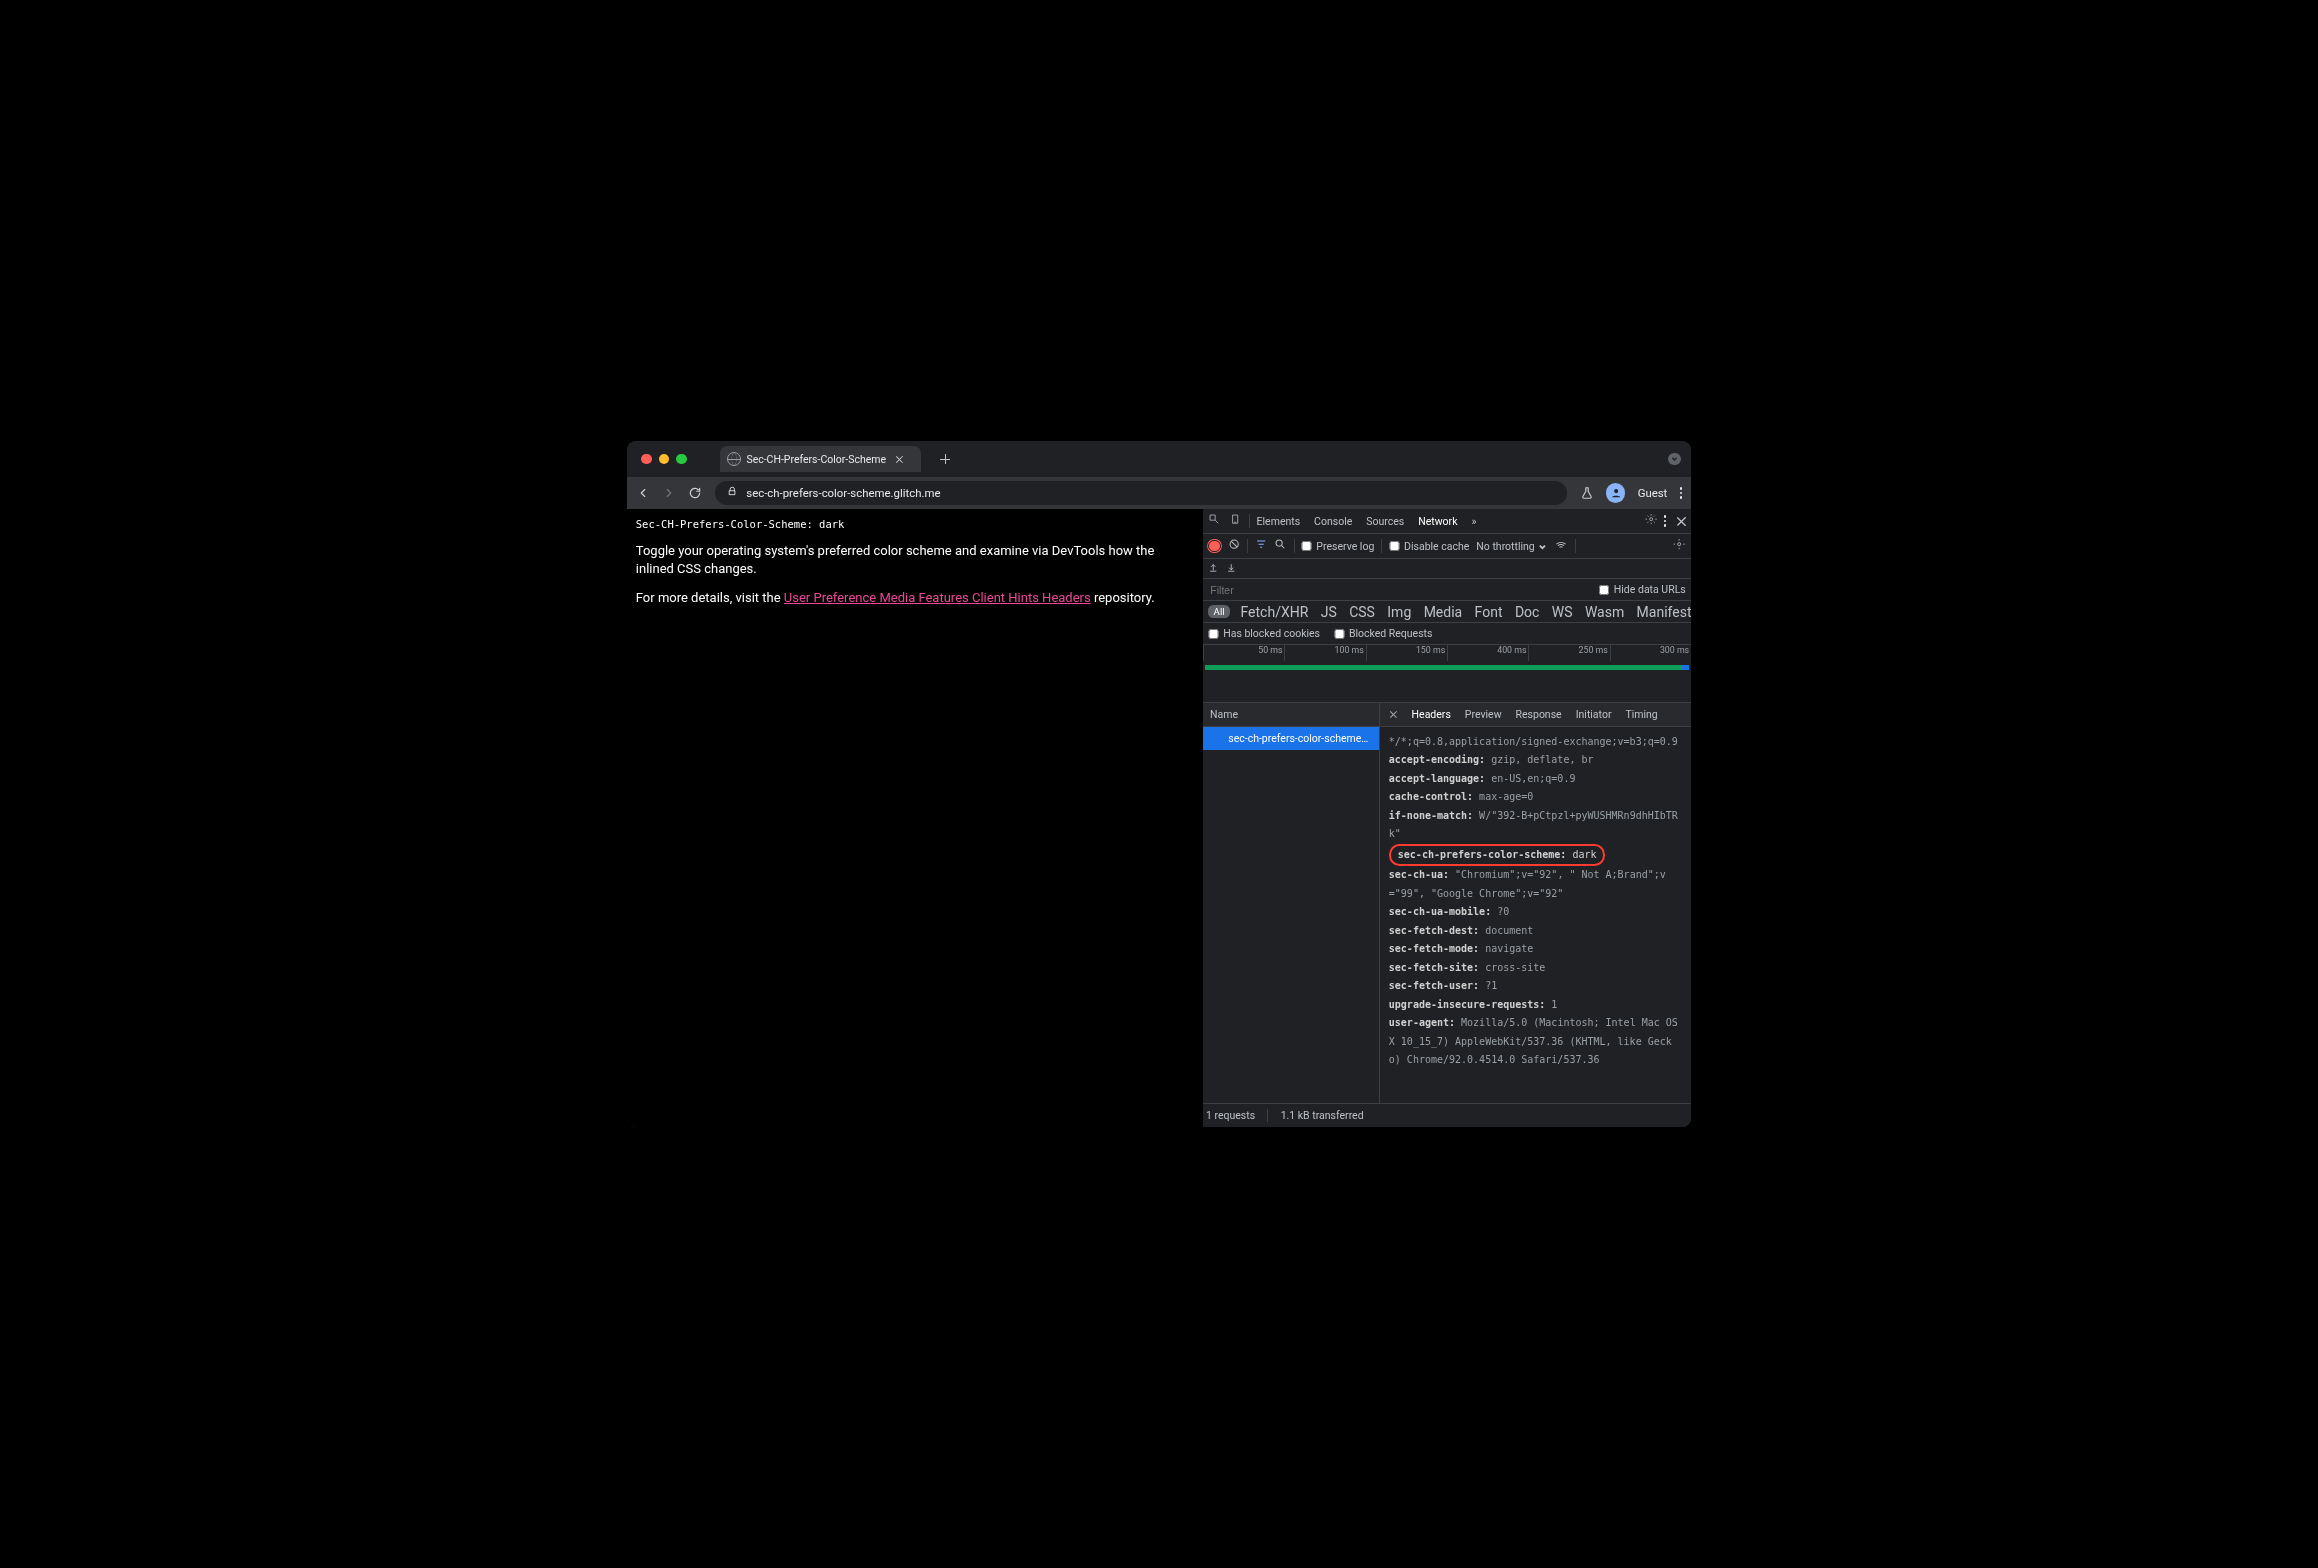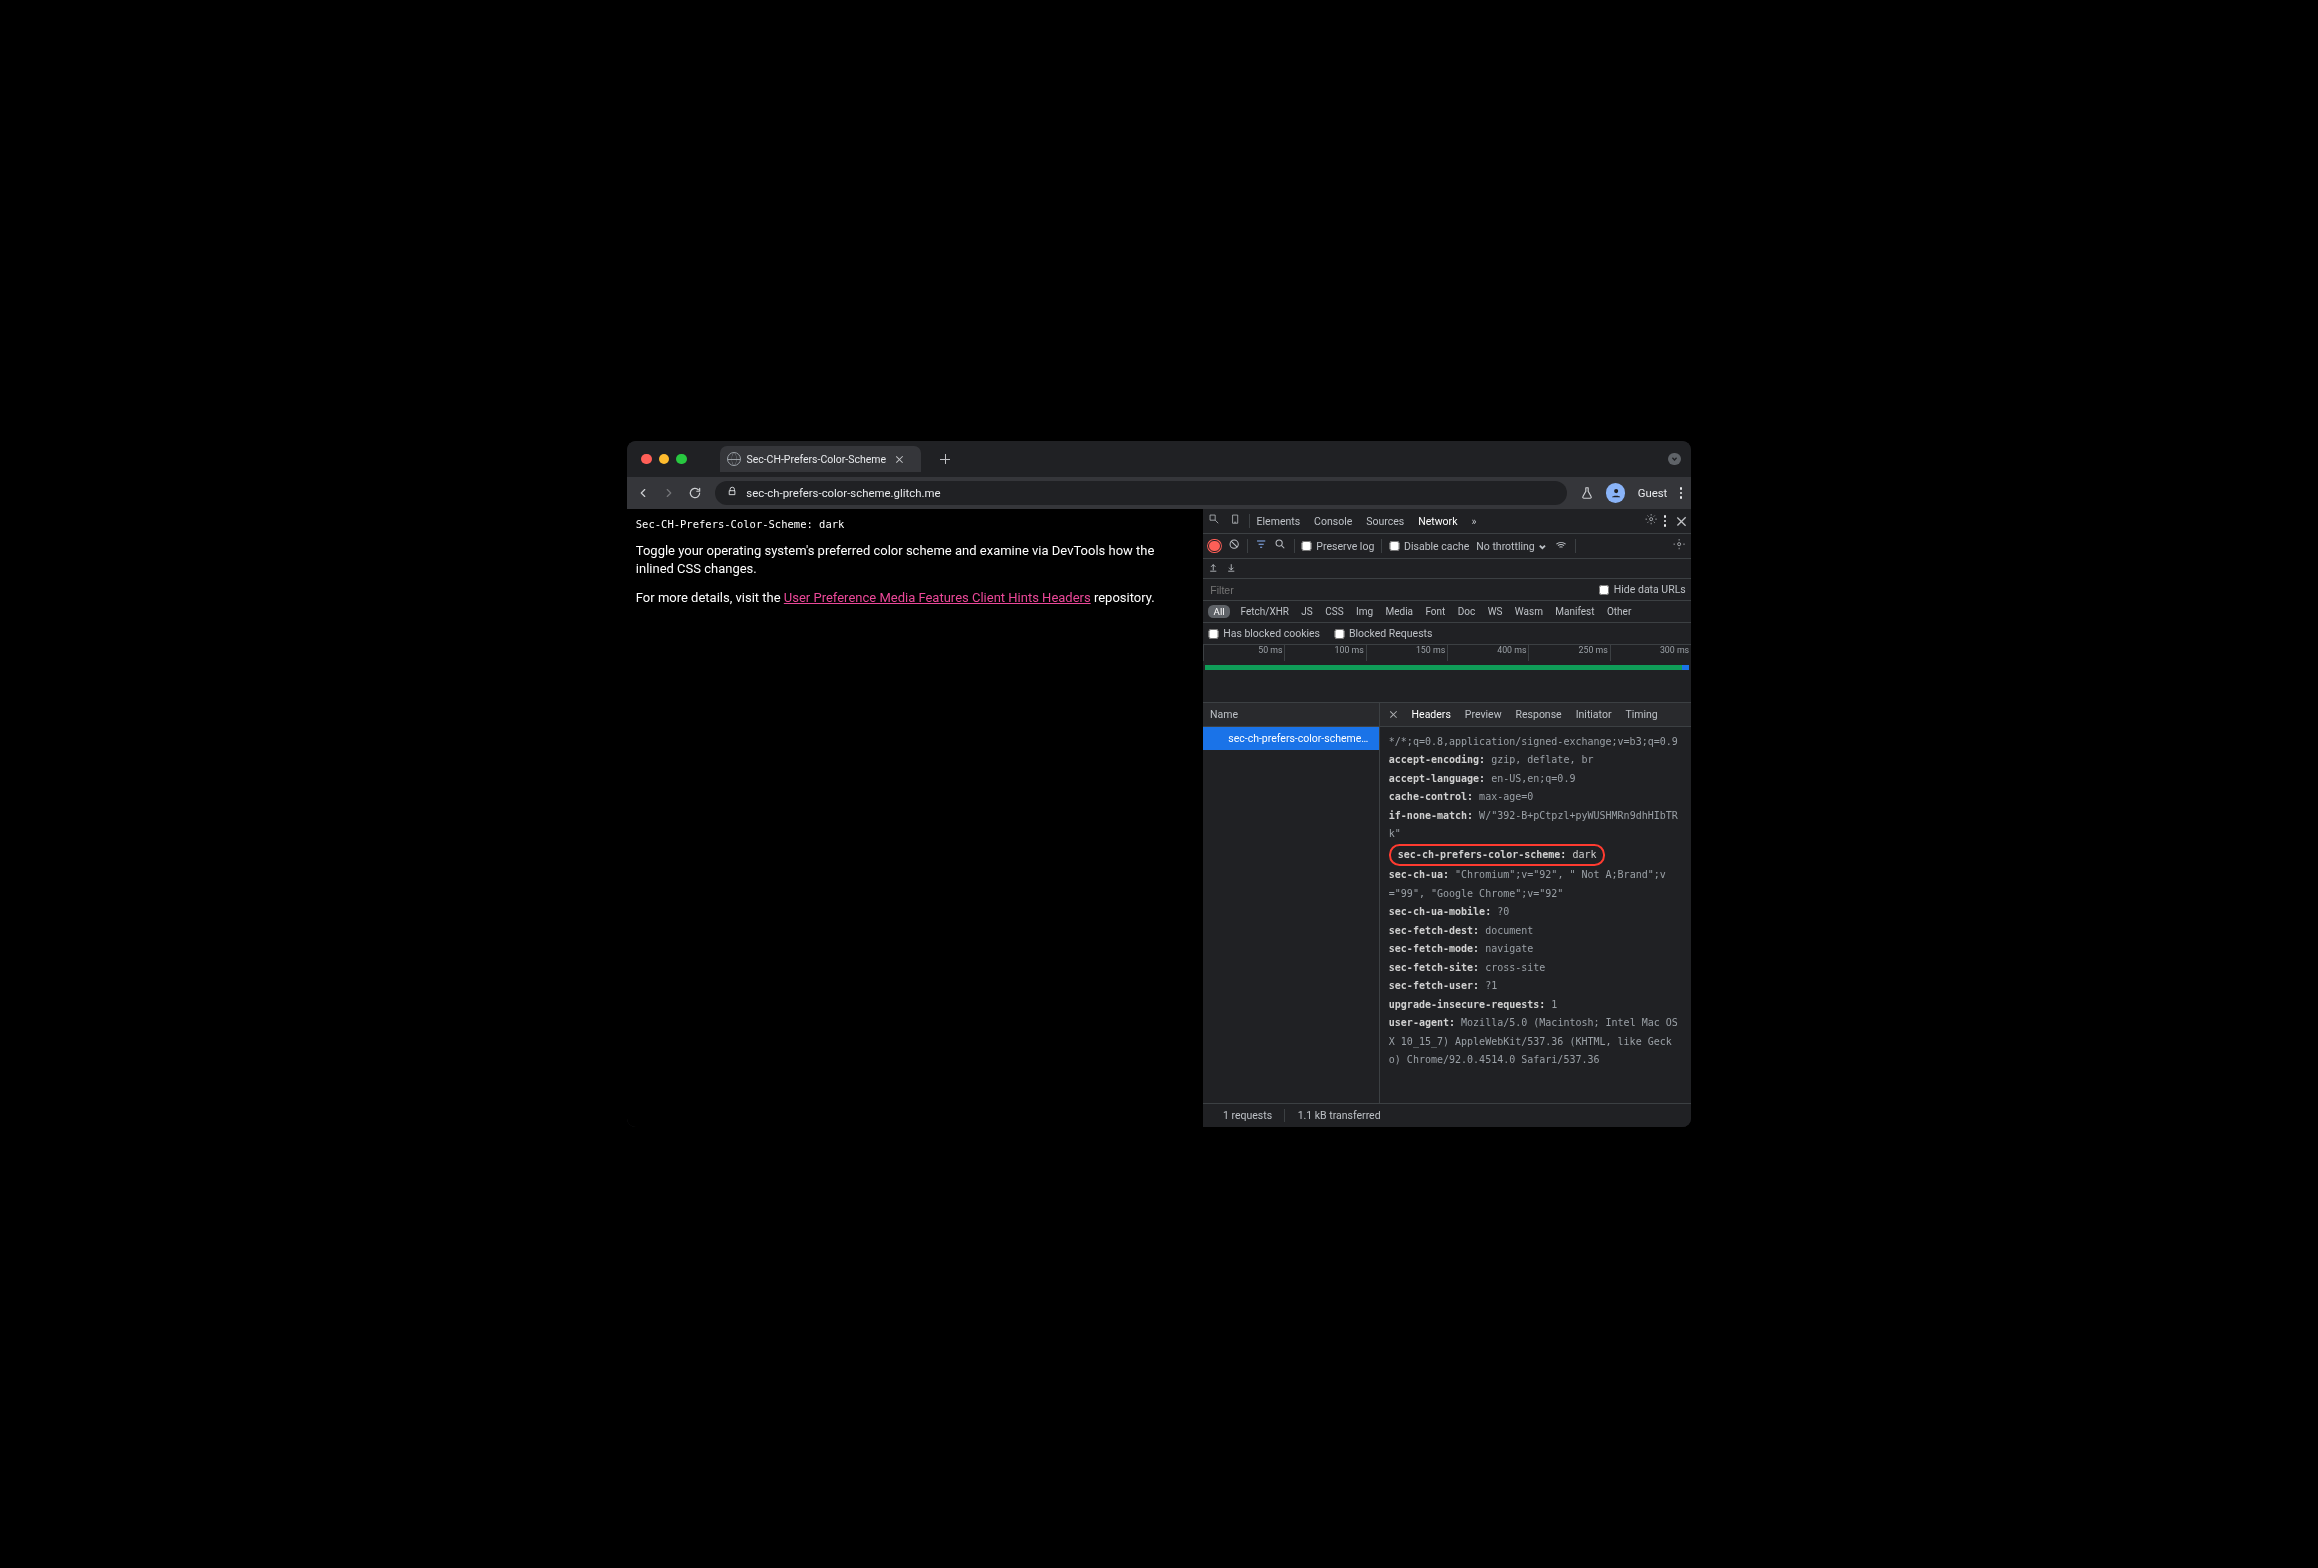--- a/index.html
+++ b/index.html
@@ -52,21 +52,21 @@
   .dt-row .sep{width:0.9px;height:14px;background:#3c4043;}
   .dt-tabs{display:flex;gap:14px;align-items:center;flex:1;}
   .dt-tabs span{cursor:default;}
   .dt-tabs .act{color:#fff;position:relative;}
   .dt-top-icons{display:flex;gap:8.8px;align-items:center;}
   .dt-top-icons svg{width:12.3px;height:12.3px;stroke:#bdc1c6;fill:none;stroke-width:1.5;}
   .record{width:10.5px;height:10.5px;border-radius:50%;background:#ff5f57;border:1.3px solid #202124;box-shadow:0 0 0 0.9px #ff5f57;}
   .dt-row input[type=checkbox]{accent-color:#8ab4f8;width:10.5px;height:10.5px;margin:0;}
   .dt-row label{display:flex;align-items:center;gap:4.4px;color:#bdc1c6;}
   .dt-row .pill{background:#5f6368;color:#fff;border-radius:5.3px;padding:0.9px 5.3px;font-size:9.7px;}
-  .dt-row .chip{padding:0.9px 1.8px;font-size:10px;}
+  .dt-row .chip{padding:0.9px 1.8px;font-size:14px;}
   .dt-filter input{background:transparent;border:none;outline:none;color:#bdc1c6;font-size:10.5px;width:132px;}
   .dt svg.arrow{width:8.8px;height:8.8px;stroke:#bdc1c6;fill:none;stroke-width:2;}
 
   .timeline{height:57px;border-bottom:0.9px solid #3c4043;position:relative;background:#202124;}
   .timeline .scale{position:absolute;top:0;left:0;right:0;height:16px;display:flex;}
   .timeline .scale span{flex:1;font-size:8.8px;color:#9aa0a6;text-align:right;padding-right:1.8px;border-left:0.9px solid #3c4043;}
   .timeline .bar{position:absolute;top:19.3px;left:1.8px;right:1.8px;height:5.3px;background:#0f9d58;}
   .timeline .bar2{position:absolute;top:19.3px;right:1.8px;width:7px;height:5.3px;background:#1a73e8;}
 
   .net-body{flex:1;display:flex;min-height:0;}
@@ -78,21 +78,21 @@
   .reqs .grow{flex:1;}
 
   .detail{flex:1;display:flex;flex-direction:column;min-width:0;}
   .detail-tabs{height:23px;background:#292a2d;border-bottom:0.9px solid #3c4043;display:flex;align-items:center;padding:0 5.3px;gap:14px;font-size:10.5px;}
   .detail-tabs .close{opacity:.7;}
   .detail-tabs .act{color:#fff;}
   .hdrs{flex:1;overflow:auto;padding:5.3px 8.8px;font-family:ui-monospace,Menlo,monospace;font-size:10px;line-height:1.85;color:#9aa0a6;word-break:break-all;}
   .hdrs b{color:#d0d0d0;font-weight:600;}
   .hl{display:inline-block;border:2.2px solid #ff3b30;border-radius:10.5px;padding:0 7px;color:#d0d0d0;}
 
-  .status{height:23px;border-top:0.9px solid #3c4043;display:flex;align-items:center;padding:0 20px;gap:12.3px;color:#bdc1c6;font-size:10.5px;}
+  .status{height:23px;border-top:0.9px solid #3c4043;display:flex;align-items:center;padding:0 3px;gap:12.3px;color:#bdc1c6;font-size:10.5px;}
   .status .sep{width:0.9px;height:12.3px;background:#3c4043;}
 
   .gear svg,.more svg{width:12.3px;height:12.3px;stroke:#bdc1c6;fill:none;stroke-width:1.5;}
 </style>
 </head>
 <body>
 
 <div class="wrap">
 <div class="win">
 

